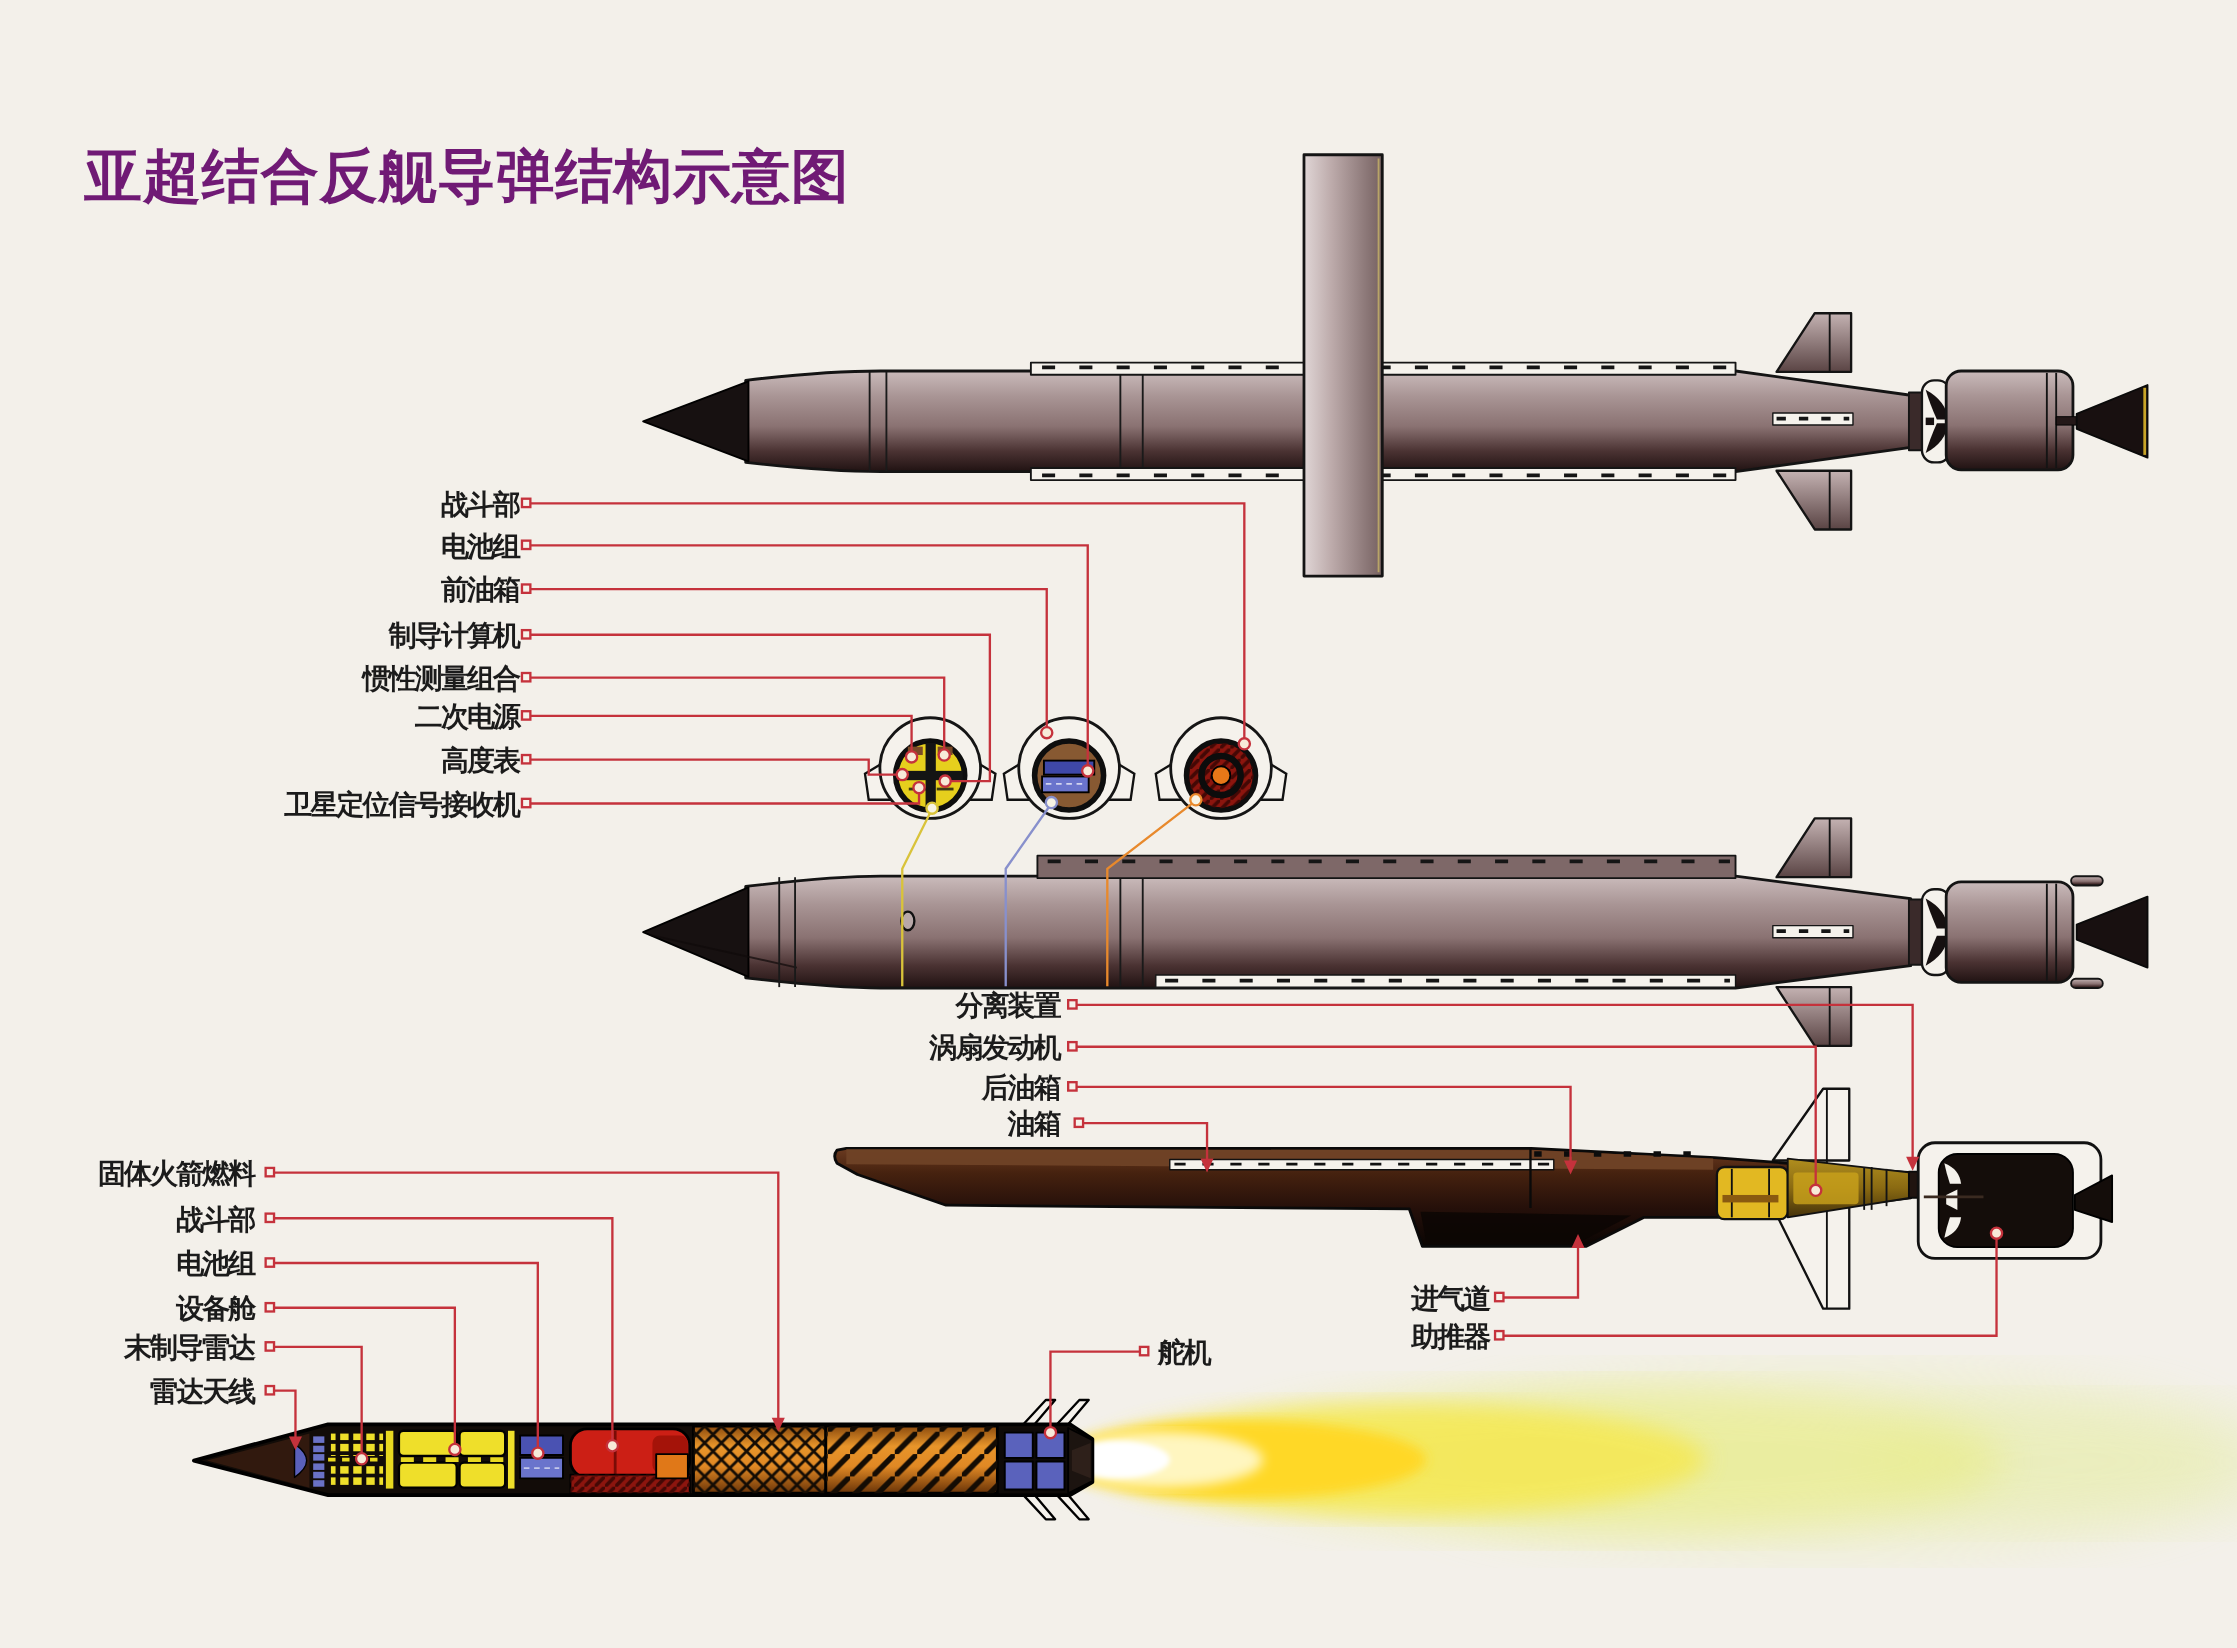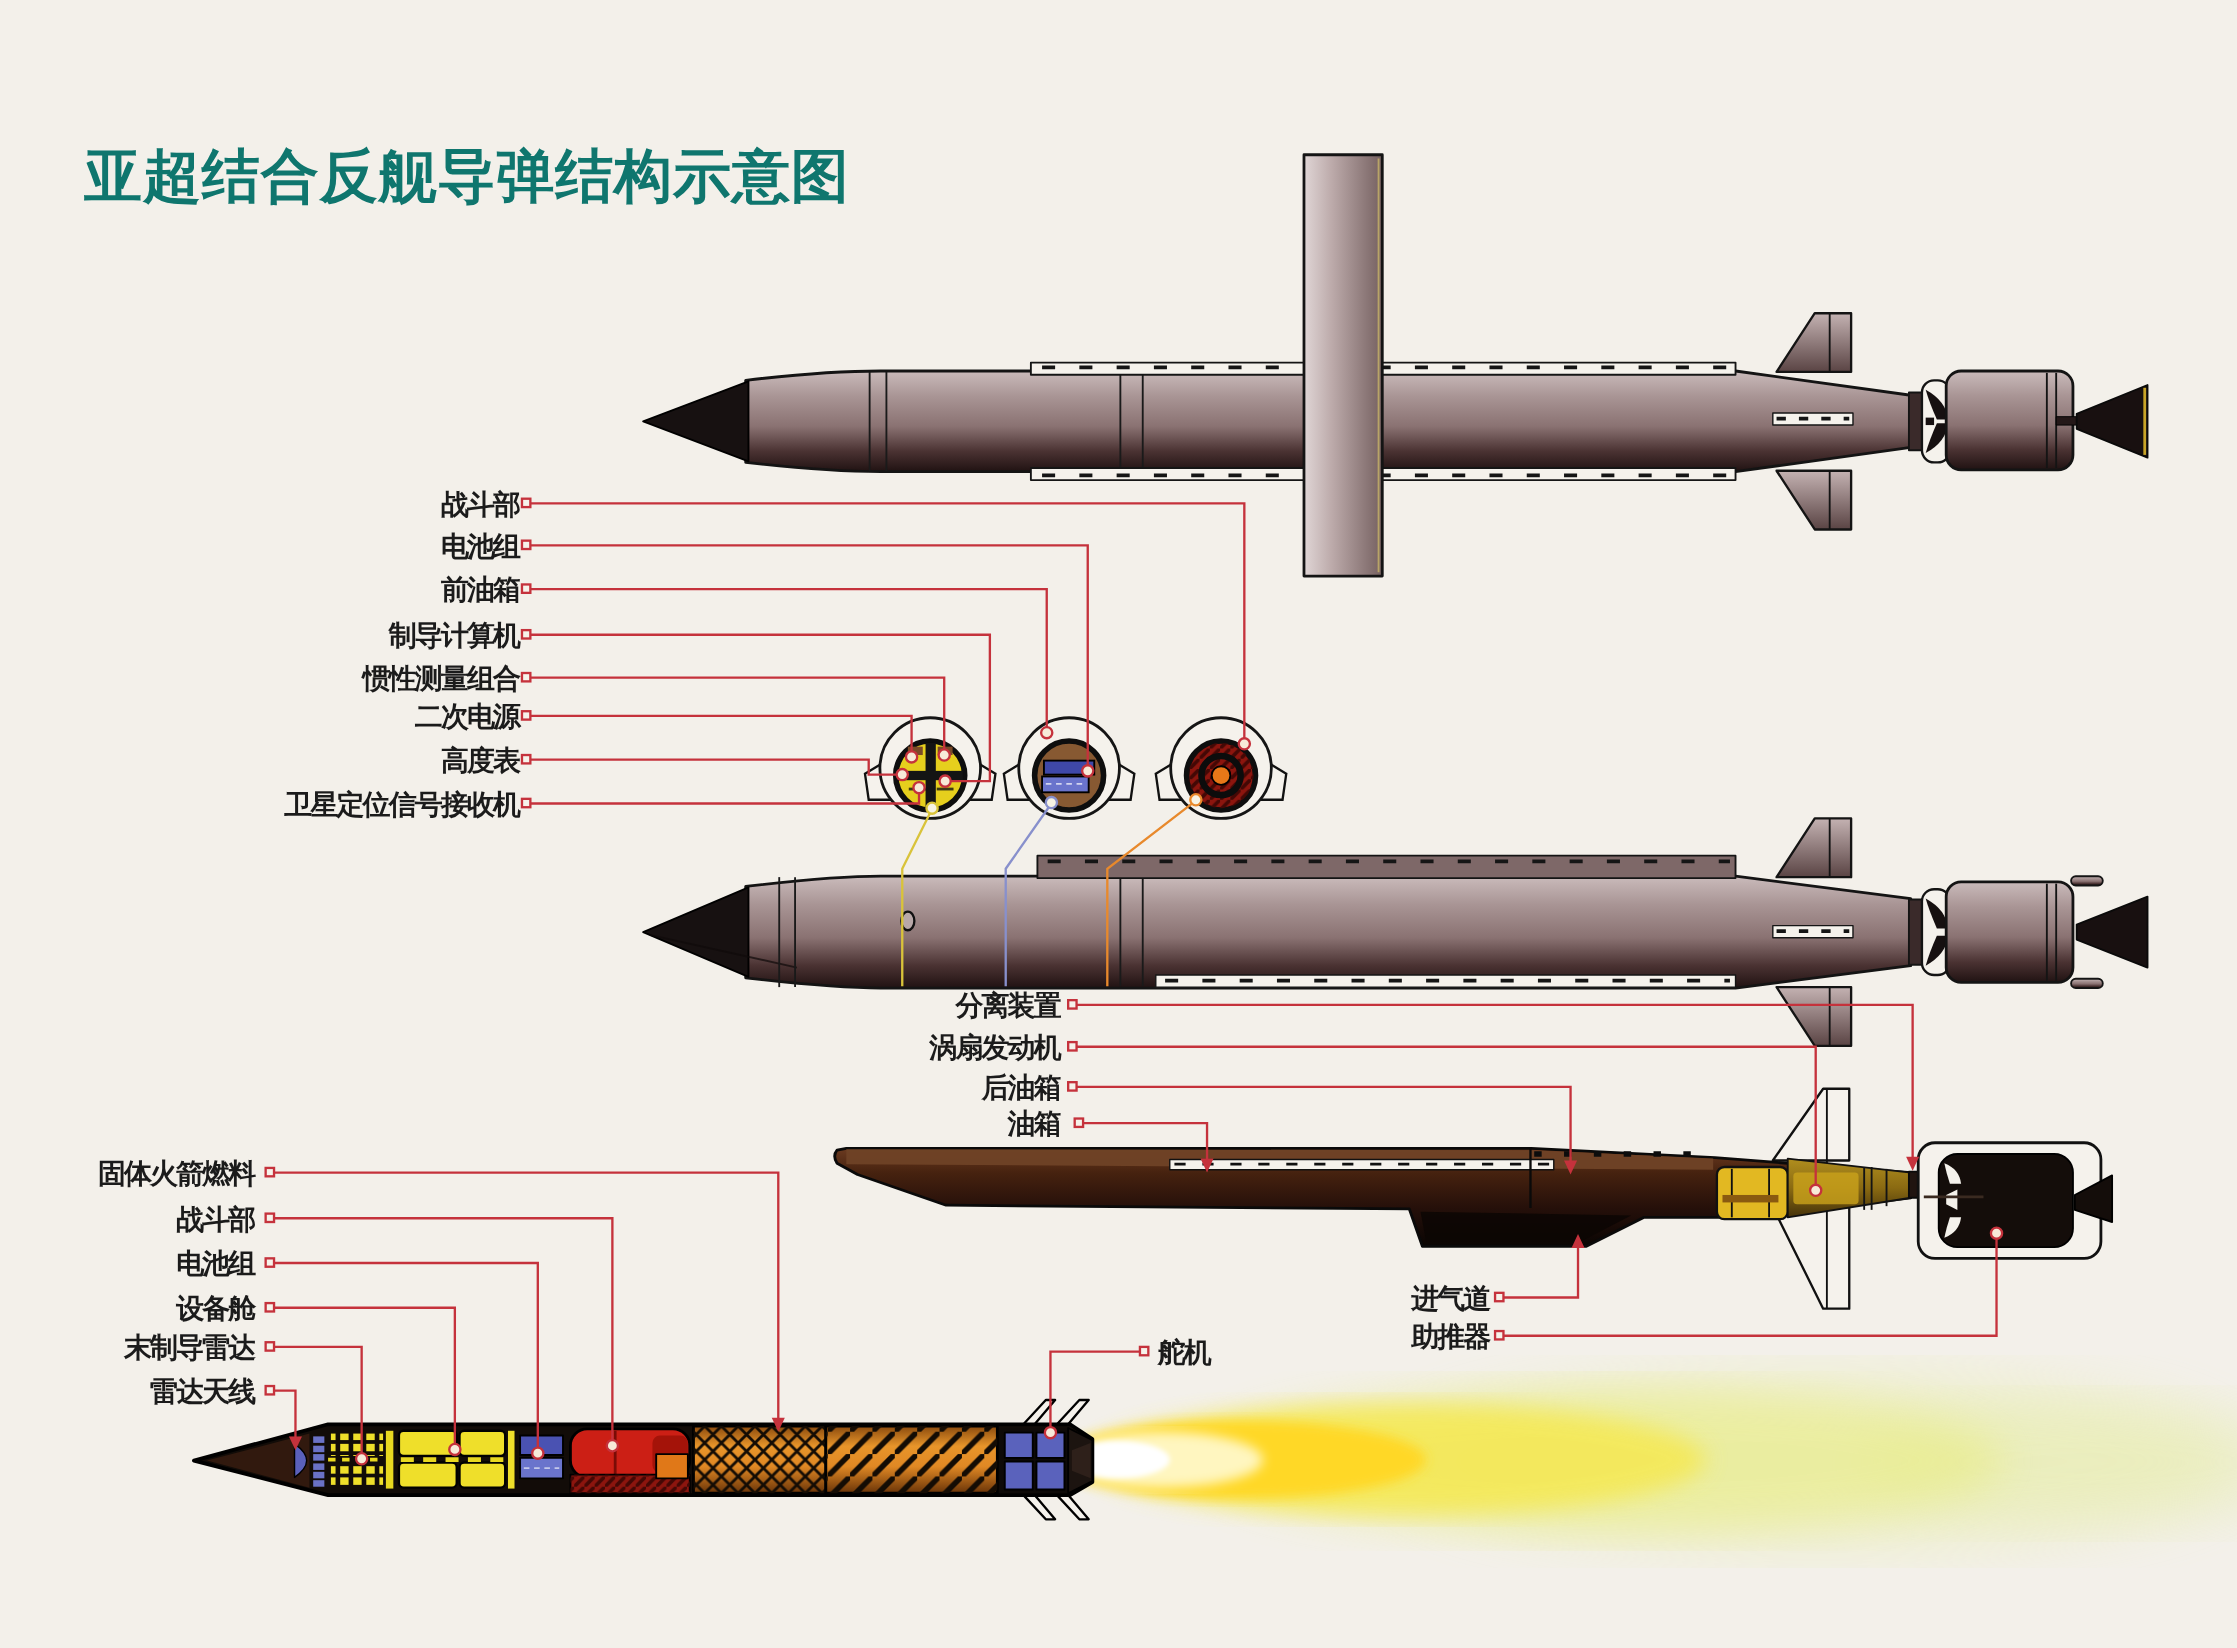--- a/index.html
+++ b/index.html
@@ -1,19 +1,19 @@
 <!DOCTYPE html>
 <html style="font-size:15px"><head>
 <meta charset="utf-8">
 <style>
   html,body{margin:0;padding:0;background:#e8e6e0;}
   #stage{position:relative;width:2237px;height:1648px;background:#f3f0ea;overflow:hidden;
          font-family:"Liberation Sans","DejaVu Sans",sans-serif;}
   #title{position:absolute;left:84px;top:138px;font-family:"Liberation Serif","DejaVu Serif",serif;
-         font-weight:bold;font-size:58px;color:#0f766e;letter-spacing:0.9px;white-space:nowrap;}
+         font-weight:bold;font-size:58px;color:#701a75;letter-spacing:0.9px;white-space:nowrap;}
   svg{position:absolute;left:0;top:0;}
   text.lbl{font-family:"Liberation Sans","DejaVu Sans",sans-serif;font-size:30px;font-weight:600;
            fill:#1b1b1b;letter-spacing:-2px;}
 </style>
 </head>
 <body>
 
 <div id="stage">
   <div id="title">亚超结合反舰导弹结构示意图</div>
 

